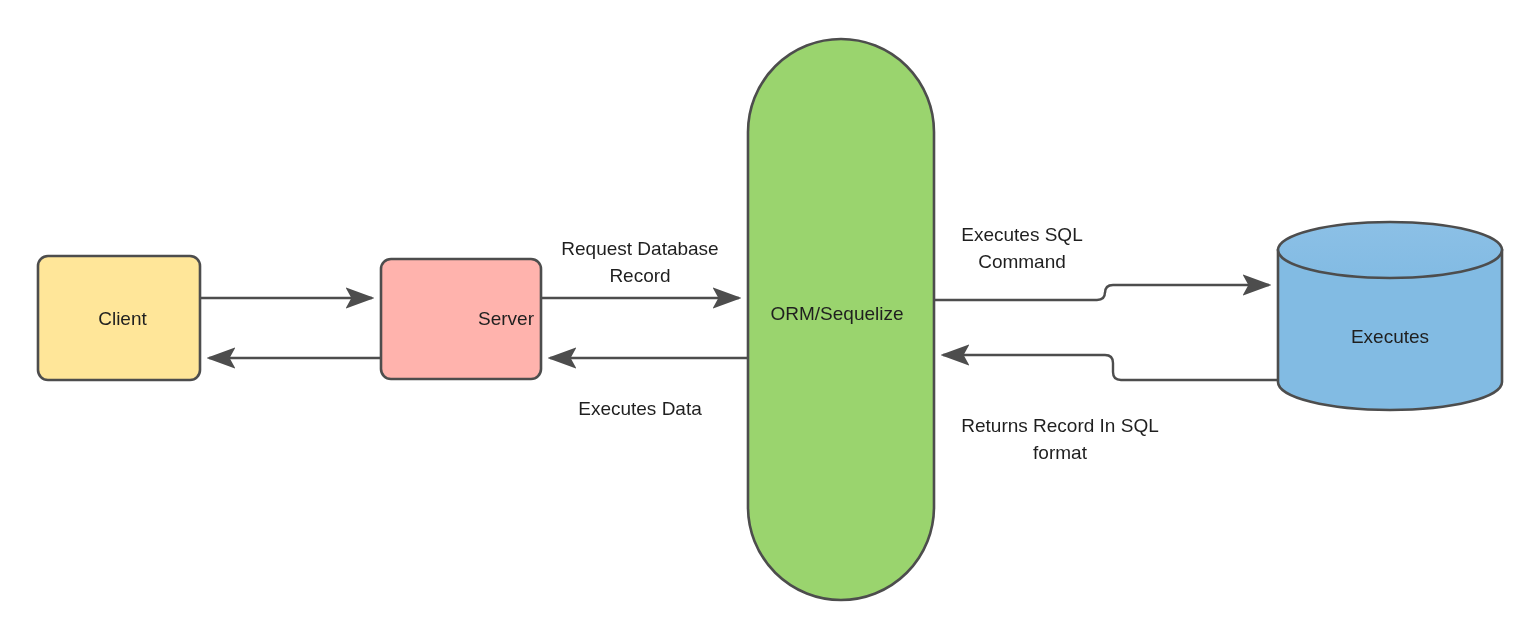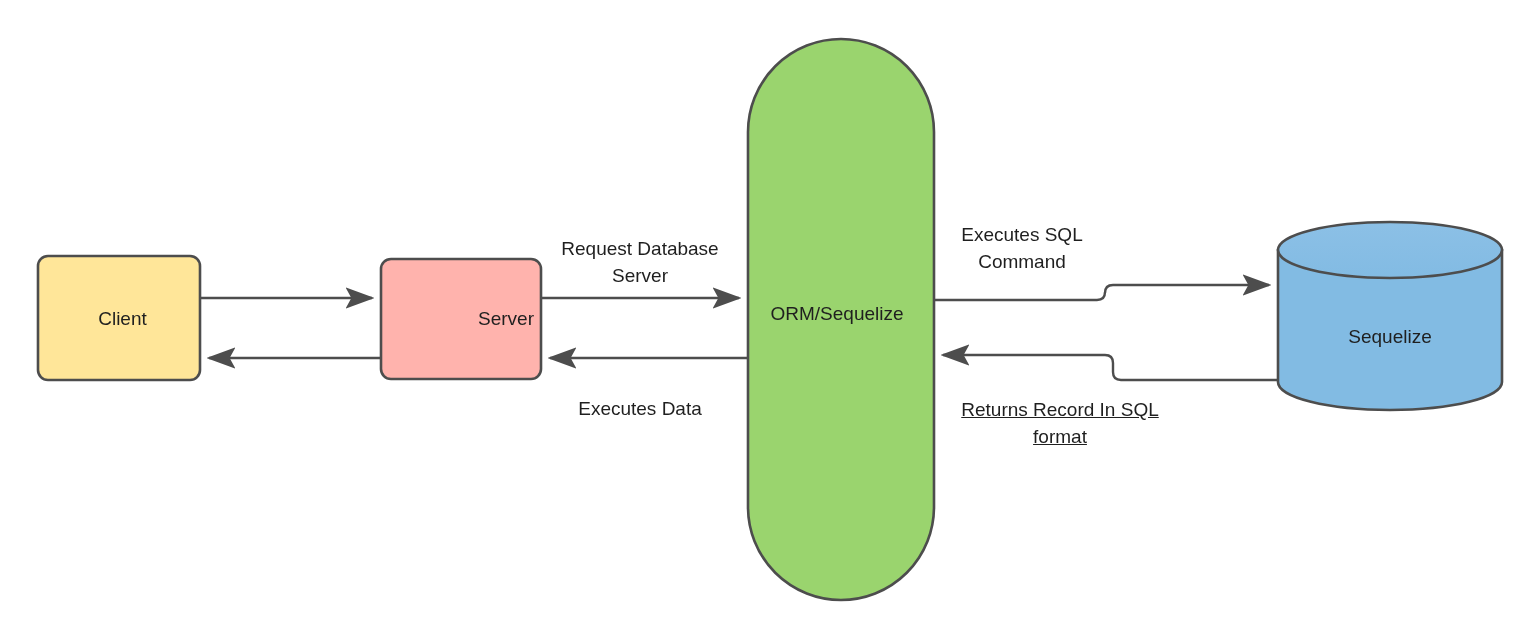--- a/index.html
+++ b/index.html
@@ -40,21 +40,21 @@
     white-space: pre;
   }
   .lbl-client   { left: 38px;  top: 307px; width: 169px; }
   .lbl-server   { left: 381px; top: 307px; width: 160px; margin-left: 45px; }
   .lbl-orm      { left: 748px; top: 302px; width: 178px; }
   .lbl-database { left: 1278px;top: 325px; width: 224px; }
 
   .lbl-request   { left: 540px;  top: 235px; width: 200px; }
   .lbl-formatted { left: 540px;  top: 395px; width: 200px; }
   .lbl-executes  { left: 942px;  top: 221px; width: 160px; }
-  .lbl-returns   { left: 940px;  top: 396px; width: 240px; text-decoration: underline; }
+  .lbl-returns   { left: 940px;  top: 412px; width: 240px; }
 </style>
 </head>
 <body>
 
 <svg id="canvas" viewBox="0 0 1540 641" xmlns="http://www.w3.org/2000/svg">
   <defs>
     <marker id="arrow" viewBox="0 0 12 10" refX="11" refY="5" markerWidth="12" markerHeight="10" orient="auto-start-reverse">
       <path d="M0,0.6 L12,5 L0,9.4 L2.4,5 Z" fill="#4d4d4d"></path>
     </marker>
     <linearGradient id="cylTopShade" x1="0" y1="0" x2="0" y2="1">
@@ -89,21 +89,21 @@
   <line x1="747" y1="358" x2="550" y2="358" stroke="#4d4d4d" stroke-width="2.4" marker-end="url(#arrow)"></line>
 
   <path d="M934,300 L1097,300 Q1105,300 1105,292 L1105,293 Q1105,285 1113,285 L1269,285" fill="none" stroke="#4d4d4d" stroke-width="2.4" marker-end="url(#arrow)"></path>
 
   <path d="M1278,380 L1121,380 Q1113,380 1113,372 L1113,363 Q1113,355 1105,355 L943,355" fill="none" stroke="#4d4d4d" stroke-width="2.4" marker-end="url(#arrow)"></path>
 </svg>
 
 <div class="node-label lbl-client">Client</div>
 <div class="node-label lbl-server">Server</div>
 <div class="node-label lbl-orm">ORM/Sequelize</div>
-<div class="node-label lbl-database">Sequelize</div>
+<div class="node-label lbl-database">Executes</div>
 
 <div class="edge-label lbl-request">Request Database
-Server</div>
+Record</div>
 <div class="edge-label lbl-formatted">Executes Data</div>
 <div class="edge-label lbl-executes">Executes SQL
 Command</div>
 <div class="edge-label lbl-returns">Returns Record In SQL
 format</div>
 
 </body></html>

